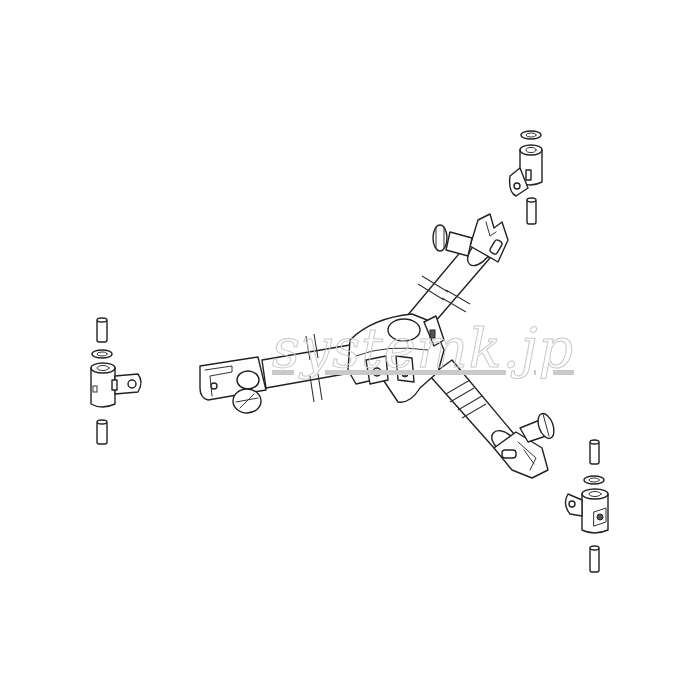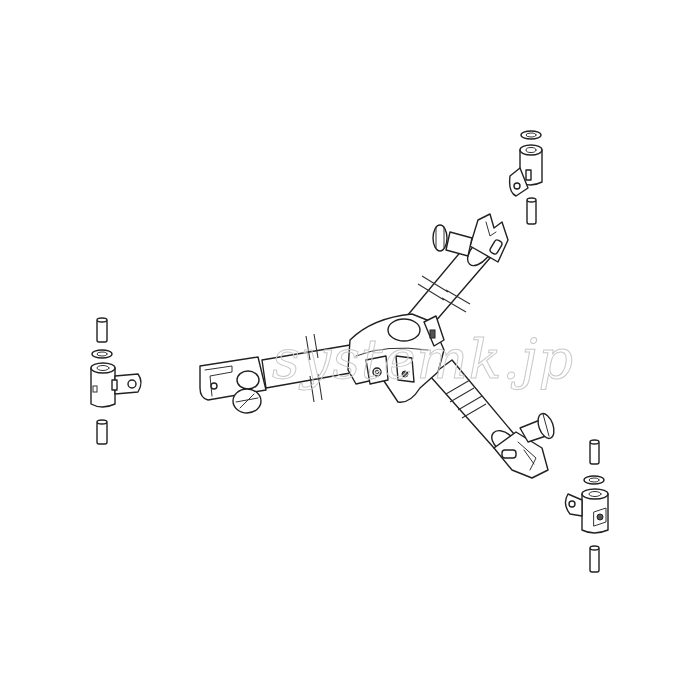--- a/index.html
+++ b/index.html
@@ -2,21 +2,21 @@
 <html><head>
 <meta charset="utf-8">
 <style>
   html, body { margin:0; padding:0; background:#ffffff; }
   body { width:700px; height:700px; position:relative; overflow:hidden; font-family:"DejaVu Serif", serif; }
   #canvas { position:absolute; left:0; top:0; width:700px; height:700px; }
   .ln { fill:#ffffff; stroke:#222222; stroke-width:1.4; stroke-linejoin:round; stroke-linecap:round; }
   .ln-thin { fill:none; stroke:#333333; stroke-width:1; stroke-linecap:round; }
   .ln-dark { fill:#555555; stroke:#222222; stroke-width:1; }
   .break { fill:none; stroke:#333333; stroke-width:1.1; }
-  .wm { position:absolute; left:272px; top:328px; font-family:"DejaVu Serif", serif; font-style:italic; font-size:54px; letter-spacing:1px; color:transparent; -webkit-text-stroke:1px #c9c9c9; white-space:nowrap; pointer-events:none; }
+  .wm { position:absolute; left:272px; top:317px; font-family:"DejaVu Serif", serif; font-style:italic; font-size:54px; letter-spacing:1px; color:transparent; -webkit-text-stroke:1px #c9c9c9; white-space:nowrap; pointer-events:none;text-decoration:underline; }
 </style>
 </head>
 <body>
 
 <svg id="canvas" viewBox="0 0 700 700" xmlns="http://www.w3.org/2000/svg">
 
   <g>
 
     <path class="ln" d="M262 360 L350 345 L356 372 L266 388 Z"></path>
 

